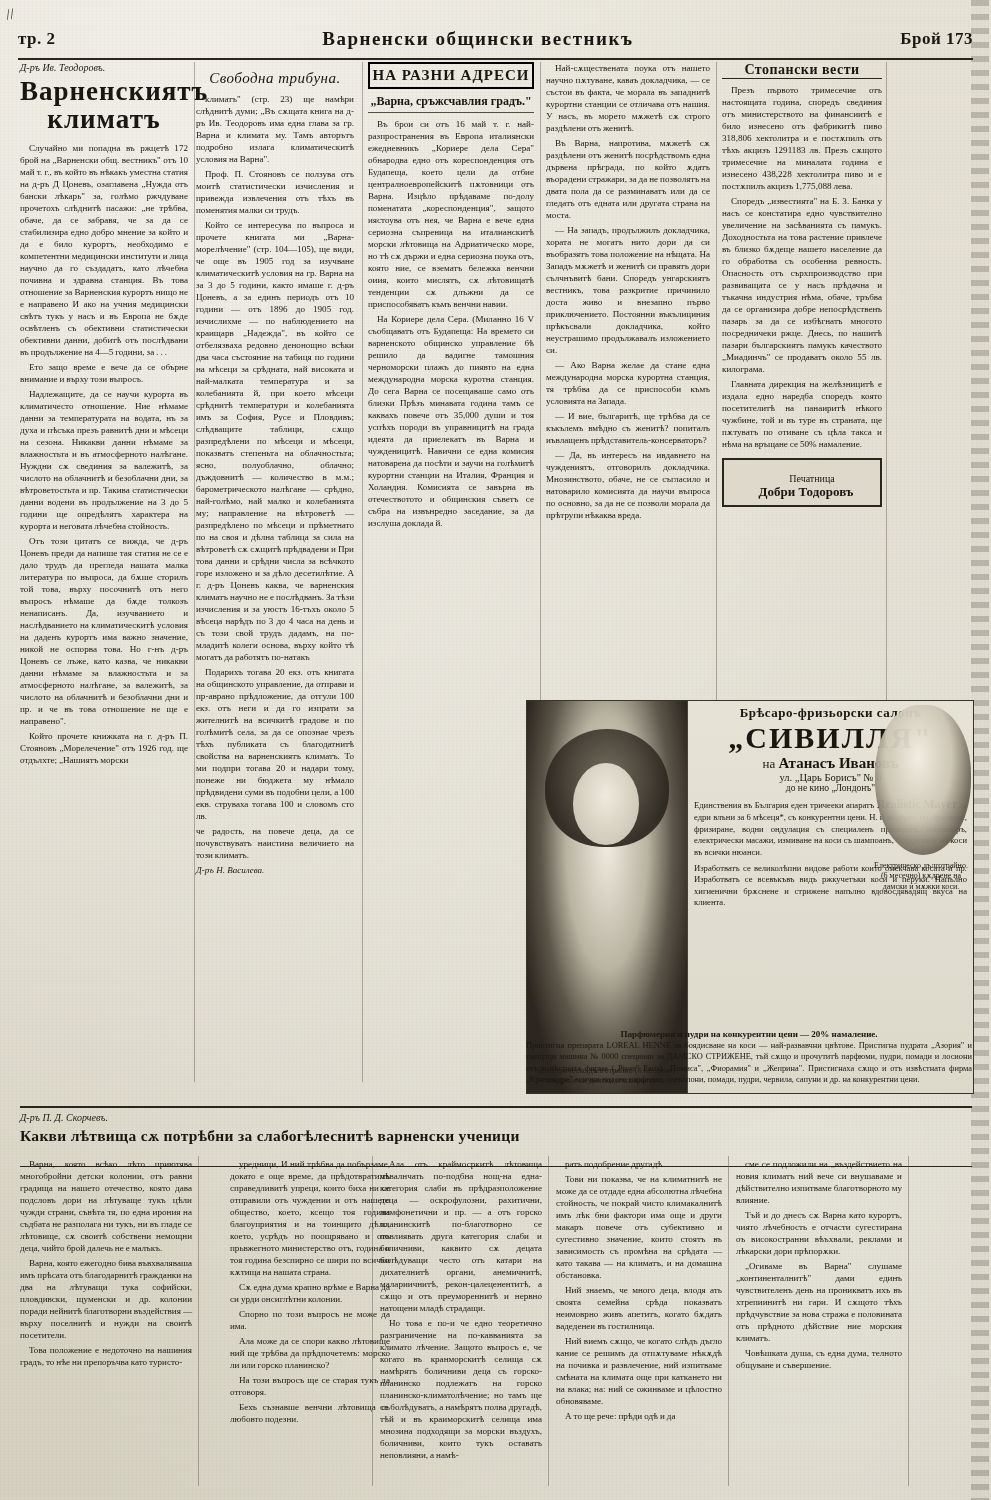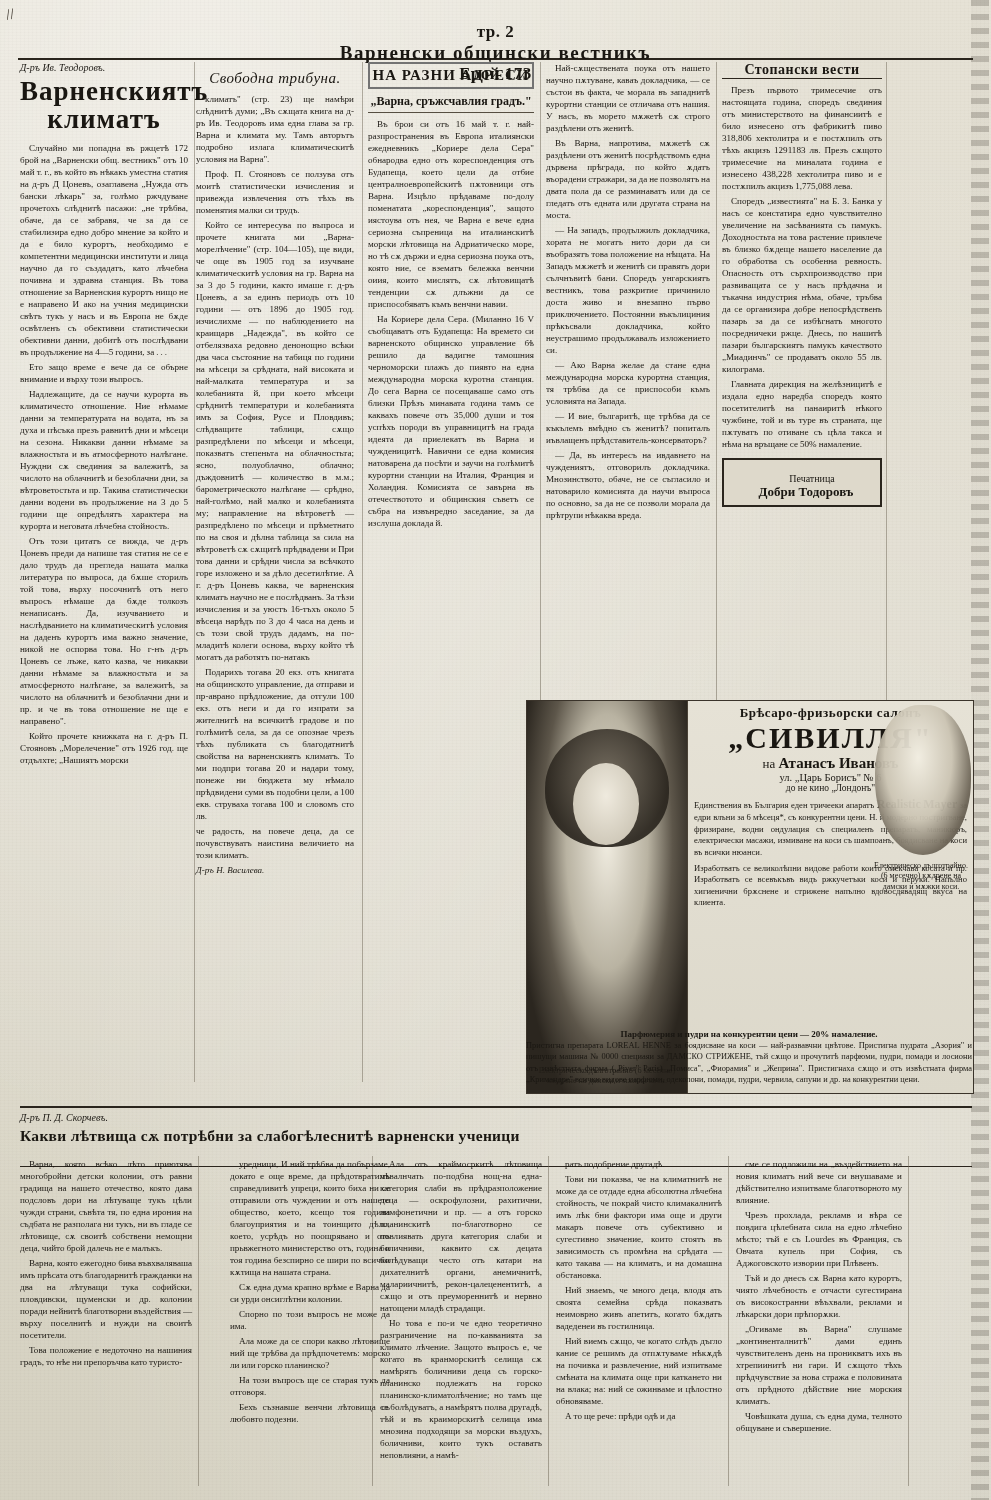--- a/index.html
+++ b/index.html
@@ -29,21 +29,20 @@
     opacity:.55;
   }
   .content{position:absolute;inset:0;}
 
   
   .masthead{
     position:absolute;left:18px;top:22px;width:955px;height:34px;
     display:flex;align-items:center;justify-content:space-between;
     border-bottom:2px solid #2a251d;
     padding-bottom:2px;
-    flex-direction:column;
   }
   .masthead .m-left{font-size:17px;font-weight:bold;letter-spacing:.5px;}
   .masthead .m-center{font-size:19px;font-weight:bold;letter-spacing:1.5px;}
   .masthead .m-right{font-size:17px;font-weight:bold;letter-spacing:.5px;}
 
   .corner-mark{
     position:absolute;left:6px;top:6px;font-size:15px;color:#3a332a;transform:rotate(-12deg);
   }
   .edge-blot{
     position:absolute;right:2px;top:0;width:18px;height:1500px;
@@ -69,21 +68,21 @@
   .byline{font-size:10px;font-style:italic;margin-bottom:4px;}
   .headline{
     font-size:27px;font-weight:bold;letter-spacing:1px;line-height:1.05;
     margin:2px 0 8px 0;text-align:center;
   }
   .sub-head-script{
     font-size:15px;font-style:italic;text-align:center;margin-bottom:6px;
     letter-spacing:.5px;
   }
   .boxhead{
-    border:2px solid #737373;padding:3px 2px;text-align:center;
+    border:2px solid #000000;padding:3px 2px;text-align:center;
     font-size:15px;font-weight:bold;letter-spacing:1px;margin-bottom:5px;
   }
   .secthead{
     font-size:14px;font-weight:bold;text-align:center;letter-spacing:.5px;
     border-bottom:1px solid #2b251d;padding-bottom:0;margin-bottom:5px;
   }
   .subhead-quote{
     font-size:12px;font-weight:bold;text-align:center;margin-bottom:5px;
     border-bottom:1px solid #564e41;padding-bottom:3px;
   }
@@ -316,20 +315,19 @@
     </div>
     <div class="lc l4" style="top:46px;">
       <p class="body">ратъ подобрение другадѣ.</p>
       <p class="body">Тови ни показва, че на климатнитѣ не може да се отдаде една абсолютна лѣчебна стойность, че покрай чисто климакалнитѣ имъ лѣк бни фактори има още и други макаръ повече отъ субективно и сугестивно значение, които стоятъ въ зависимость съ промѣна на срѣдата — като такава — на климатъ, и на домашна обстановка.</p>
       <p class="body">Ний знаемъ, че много деца, влодя ать своята семейна срѣда показватъ неимоврно живъ апетитъ, когато бѫдатъ вадеденеи въ гостилница.</p>
       <p class="body">Ний виемъ сѫщо, че когато слѣдъ дъгло кание се решимъ да отпѫтуваме нѣкѫдѣ на почивка и развлечение, ний изпитваме смѣната на климата още при каткането ни на влака; на: ний се ожинваме и цѣлостно обновяваме.</p>
       <p class="body">А то ще рече: прѣди одѣ и да</p>
     </div>
     <div class="lc l5" style="top:46px;">
       <p class="body">сме се подложили на „въздействието на новия климатъ ний вече си внушаваме и дѣйствително изпитваме благотворното му влияние.</p>
-      <p class="body">Чрезъ прохлада, рекламв и вѣра се повдига цѣлебната сила на едно лѣчебно мѣсто; тъй е съ Lourdes въ Франция, съ Овчата купель при София, съ Аджоговското извории при Плѣвенъ.</p>
       <p class="body">Тъй и до днесъ сѫ Варна като курортъ, чиято лѣчебность е отчасти сугестирана оъ високостранни вѣъхвали, реклами и лѣкарски дори прѣпорѫки.</p>
       <p class="body">„Огиваме въ Варна" слушаме „континенталнитѣ" дами единъ чувствителенъ день на проникватъ ихъ въ хтрепиинитѣ ни гари. И сѫщото тѣхъ прѣдчувствие за нова стража е половината отъ прѣдното дѣйствие ние морския климатъ.</p>
       <p class="body">Човѣшката душа, съ една дума, телното общуване и съвершение.</p>
     </div>
   </div>
 
 </div>
 
 </body></html>

